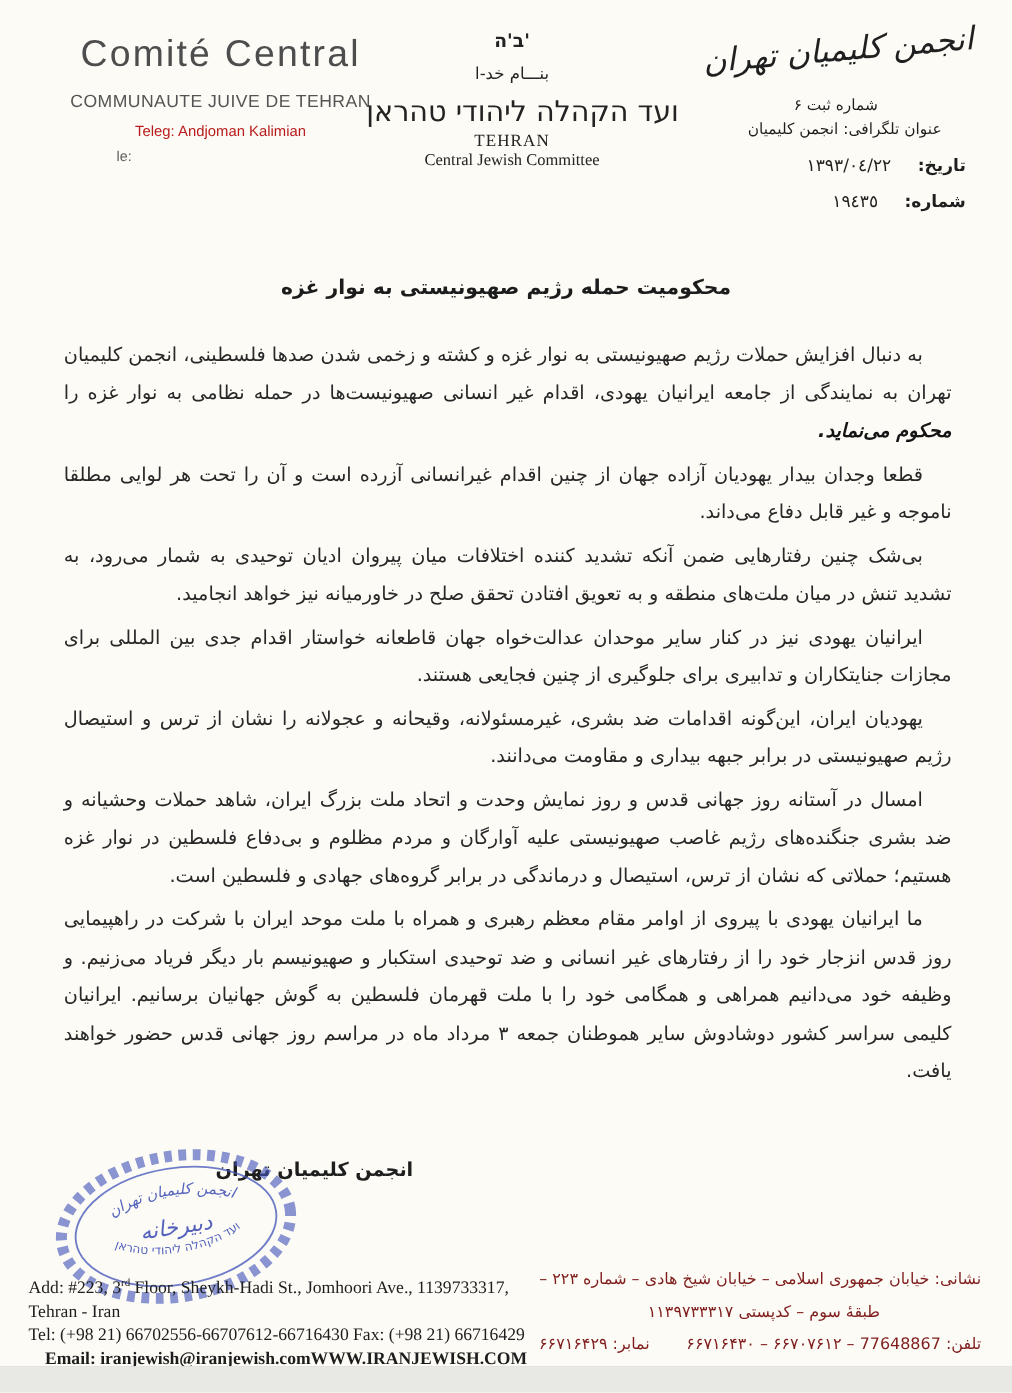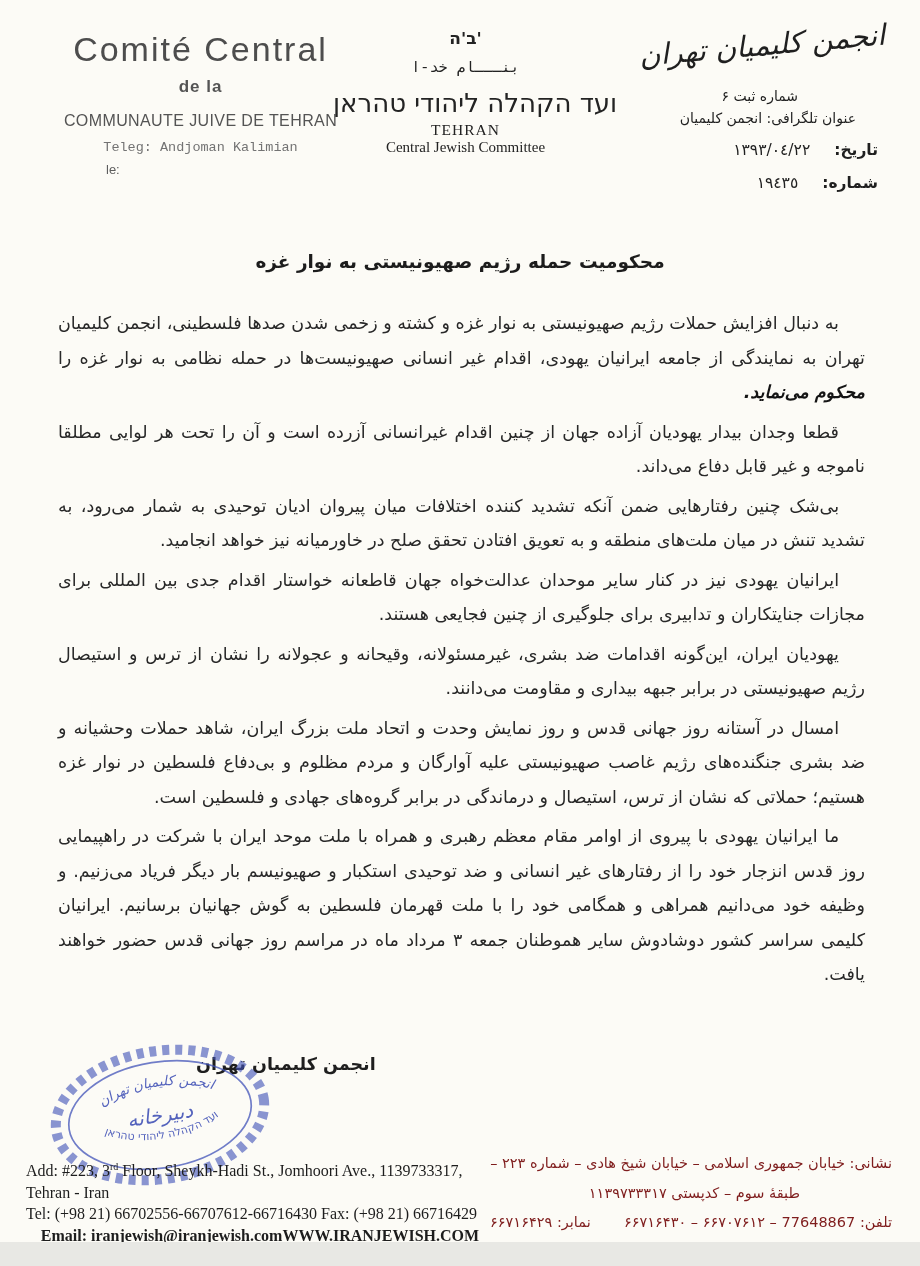--- a/index.html
+++ b/index.html
@@ -7,26 +7,26 @@
   .page {
     position:relative; width:920px; height:1242px; margin:0 auto;
     background:#fcfbf6; color:#262626; overflow:hidden;
     box-shadow:0 0 6px rgba(0,0,0,.25);
   }
   
   .hdr-left { position:absolute; left:48px; top:30px; width:305px; text-align:center; color:#545454; font-family:"Liberation Sans", sans-serif; }
   .cc-title { font-size:34px; font-weight:400; letter-spacing:2px; color:#4d4d4d; }
   .cc-dela  { font-size:17px; font-weight:700; margin-top:8px; letter-spacing:1px; }
   .cc-org   { font-size:16px; margin-top:15px; letter-spacing:.4px; white-space:nowrap; }
-  .cc-teleg { font-size:13.5px; margin-top:10px; color:#737373;font-family:Liberation Mono, monospace; }
+  .cc-teleg { font-size:13.5px; margin-top:10px; color:#b91c1c; }
   .cc-le    { font-size:13px; margin-top:7px; text-align:left; padding-left:58px; color:#5d5d5d; }
   
   .hdr-center { position:absolute; left:333px; top:28px; width:265px; text-align:center; color:#232323; }
   .hc-bh   { font-size:17px; font-family:"DejaVu Serif","DejaVu Sans",serif; font-weight:700; }
-  .hc-bism { font-size:15px; margin-top:10px; direction:rtl;font-family:Liberation Mono, monospace; }
+  .hc-bism { font-size:15px; margin-top:10px; direction:rtl; }
   .hc-heb  { font-size:26px; margin-top:11px; font-family:"DejaVu Serif","DejaVu Sans",serif; white-space:nowrap; }
   .hc-city { font-size:15.5px; margin-top:3px; font-family:"Liberation Serif",serif; letter-spacing:1px; }
   .hc-org  { font-size:15px; font-family:"Liberation Serif",serif; }
   
   .hdr-right { position:absolute; right:22px; top:16px; width:290px; direction:rtl; color:#1f1f1f; }
   .hr-callig { font-size:29px; font-style:italic; text-align:center; transform:rotate(-5deg); padding-left:18px; line-height:60px; }
   .hr-reg   { font-size:14px; text-align:right; padding-right:100px; margin-top:12px; }
   .hr-teleg { font-size:14px; text-align:right; padding-right:42px; margin-top:6px; }
   .meta-row { display:flex; justify-content:flex-start; gap:24px; padding-right:20px; margin-top:15px; font-size:15.5px; letter-spacing:.5px; }
   .meta-label { font-weight:700; }
@@ -46,21 +46,20 @@
   .ff-line2 { padding-right:92px; }
   .ff-line3 { display:flex; justify-content:space-between; }
 </style>
 </head>
 <body>
 
 <div class="page">
 
   <div class="hdr-left">
     <div class="cc-title">Comité Central</div>
-    <div class="cc-dela">de la</div>
     <div class="cc-org">COMMUNAUTE JUIVE DE TEHRAN</div>
     <div class="cc-teleg">Teleg: Andjoman Kalimian</div>
     <div class="cc-le">le:</div>
   </div>
 
   <div class="hdr-center">
     <div class="hc-bh">ב'ה'</div>
     <div class="hc-bism">بنـــام خد-ا</div>
     <div class="hc-heb">ועד הקהלה ליהודי טהראן</div>
     <div class="hc-city">TEHRAN</div>

